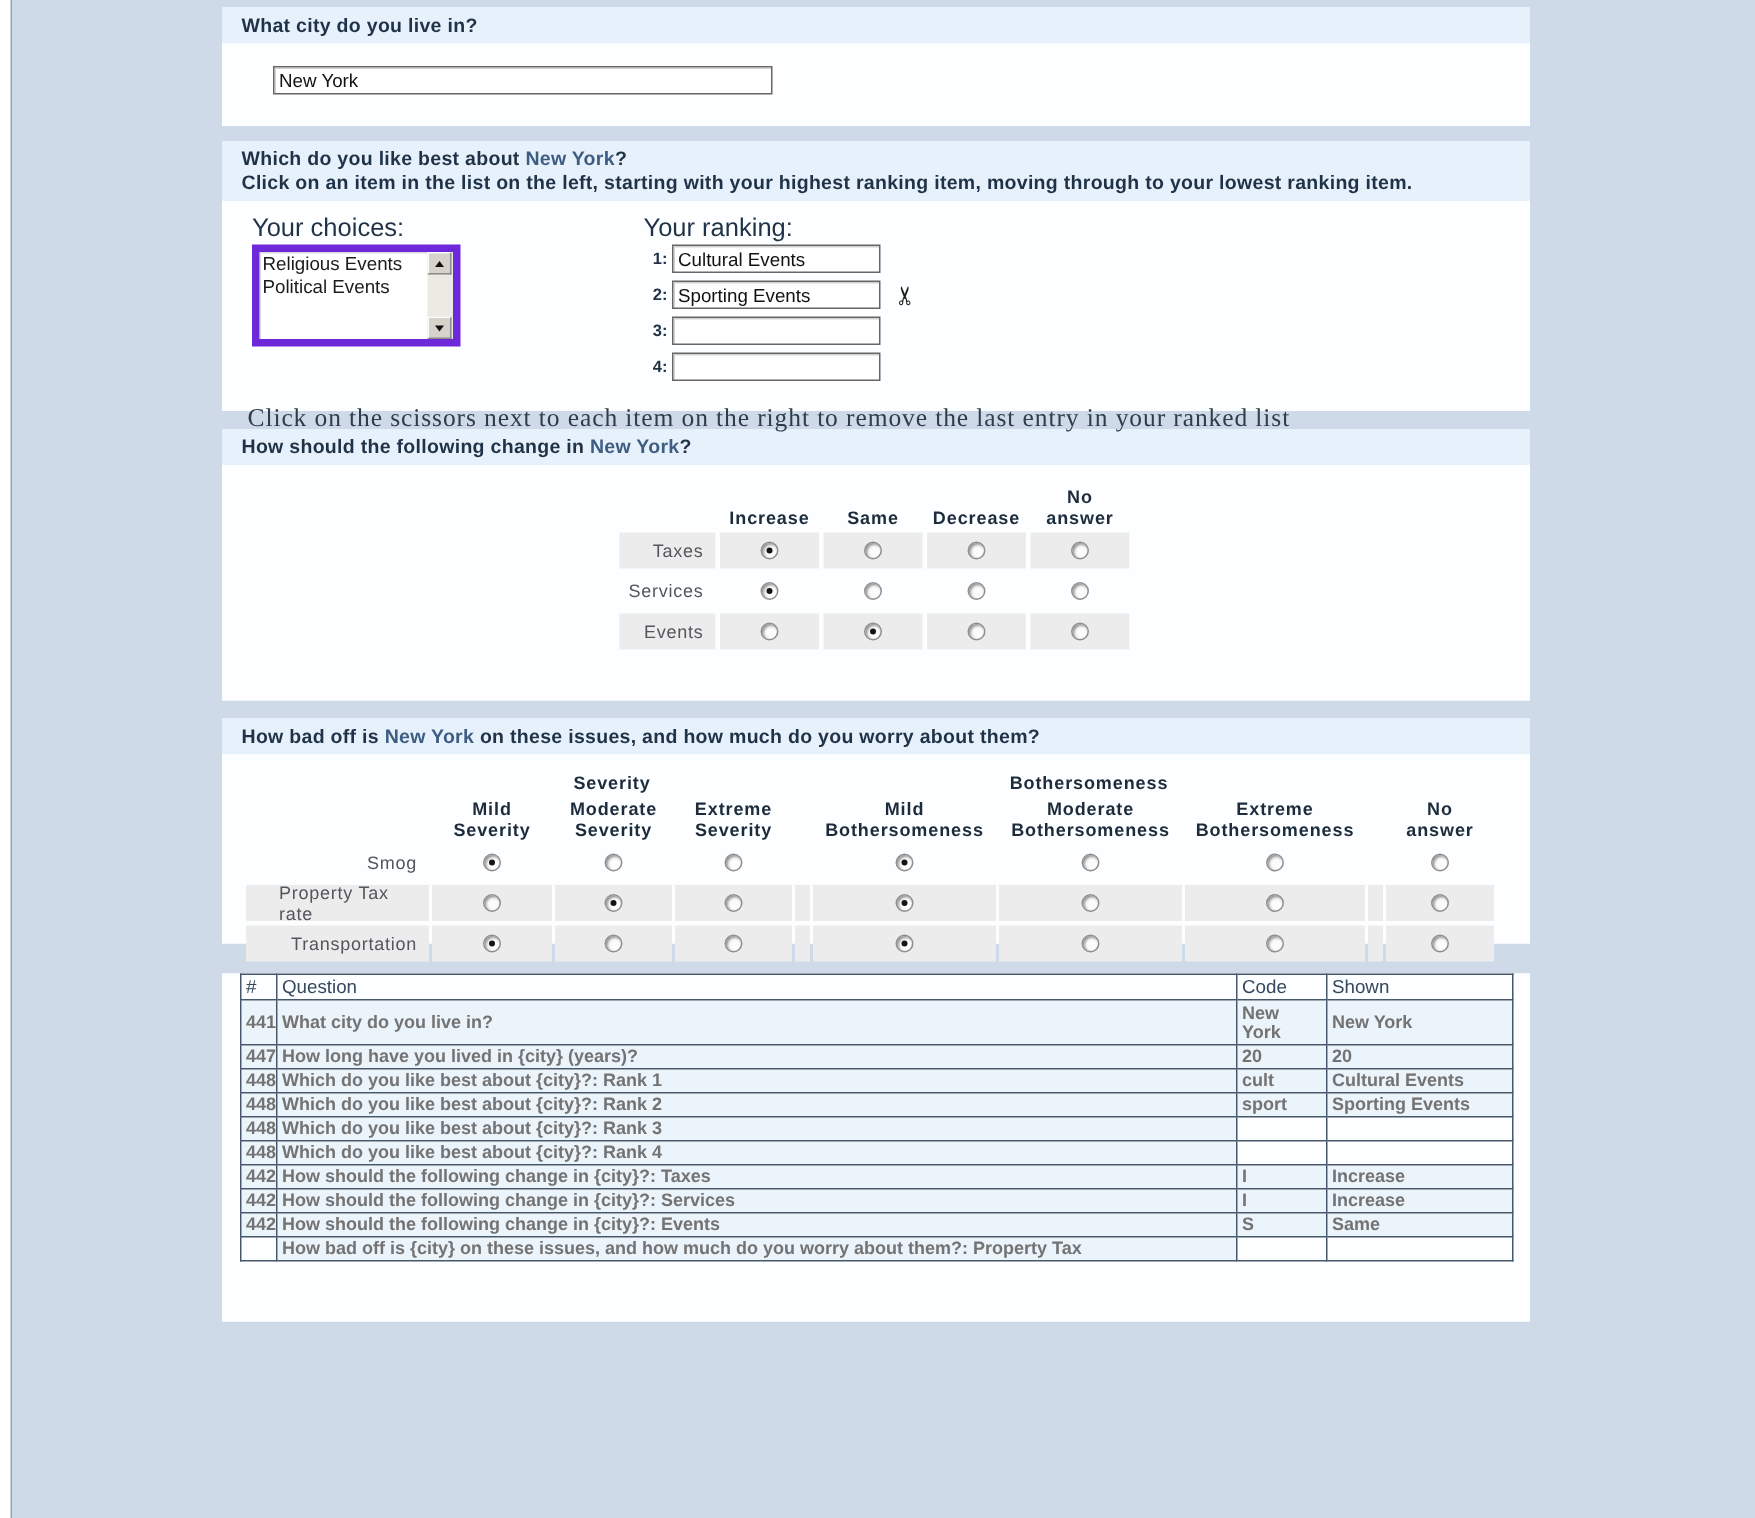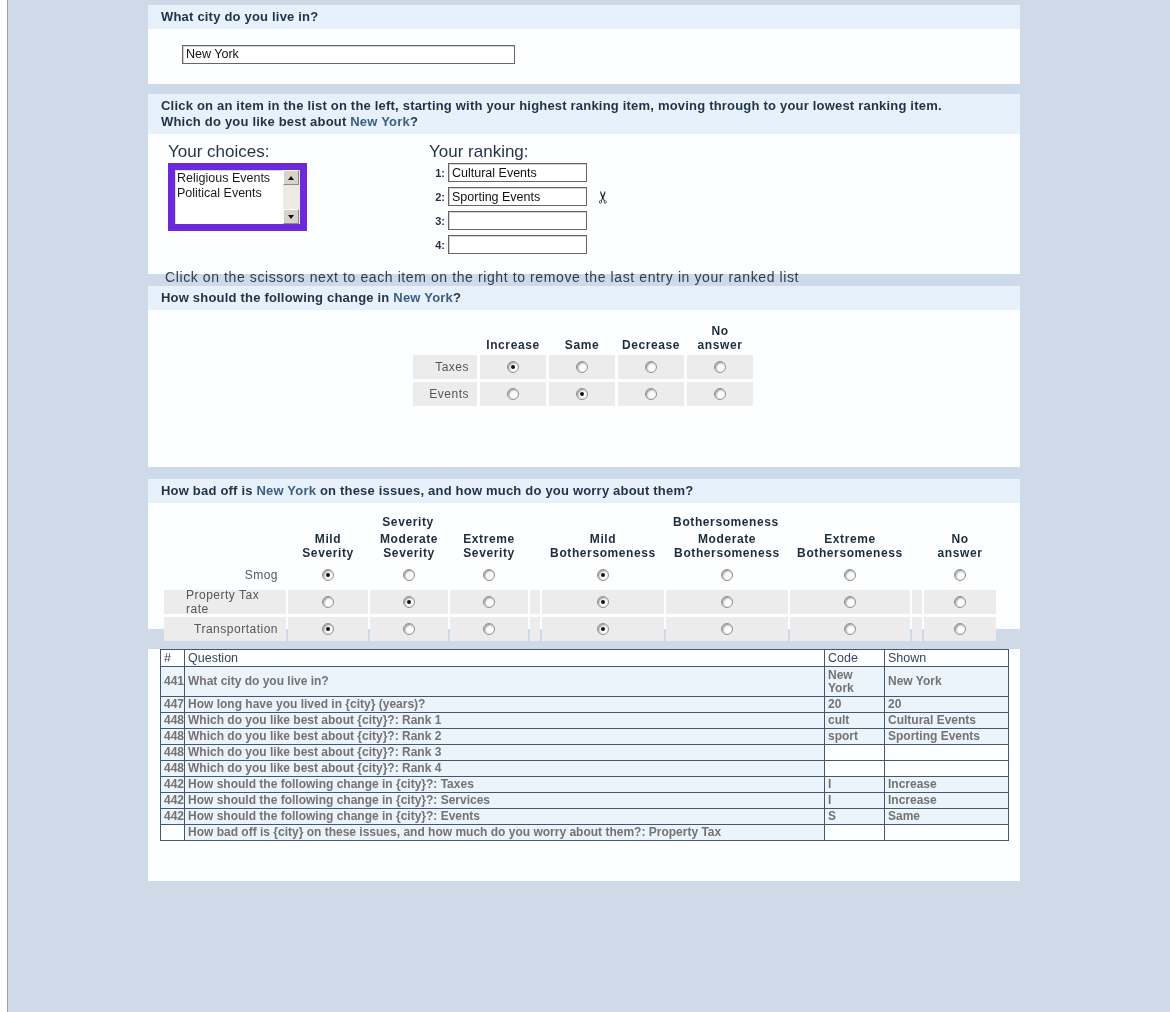--- a/index.html
+++ b/index.html
@@ -40,38 +40,38 @@
   
   .body-2 { height:80px; padding:19px 0 0 34px; }
   .years-input { width:94px; }
   .hint { margin:14px 0 0 1px; font-style:italic; font-size:11.5px; color:#30404f; letter-spacing:0.3px; }
 
   
   .body-3 { height:140px; padding:8px 0 0 20px; }
   .rank-cols { display:flex; align-items:flex-start; }
   .small-label { font-weight:normal; font-size:17px; color:#1f3247; margin-bottom:1px; }
   .listbox {
-    width:139px; height:68px; background:#fff; border:7px solid #6d28d9;
+    width:139px; height:68px; background:#fff; border:5px solid #6d28d9;
     position:relative; overflow:hidden; box-shadow: inset 1px 1px 0 rgba(0,0,0,.15);
   }
   .listbox .items { padding:1px 2px; font-size:12.5px; color:#1b1b1b; line-height:15px; }
   .sbar { position:absolute; top:0; right:0; bottom:0; width:17px; background:#eceae3; }
   .sb-btn { position:absolute; left:0; width:16px; height:15px; background:#d7d3ca;
     border:1px solid; border-color:#fcfcfc #8a8a8a #8a8a8a #fcfcfc;
     display:flex; align-items:center; justify-content:center; }
   .sb-up { top:0; } .sb-down { bottom:0; }
   .tri-up { width:0; height:0; border-left:3px solid transparent; border-right:3px solid transparent; border-bottom:4px solid #111; }
   .tri-down { width:0; height:0; border-left:3px solid transparent; border-right:3px solid transparent; border-top:4px solid #111; }
   .rank-right { margin-left:122px; }
   .rank-row { display:flex; align-items:center; margin-bottom:5px; }
   .rank-num { width:16px; text-align:right; margin-right:3px; font-weight:bold; font-size:11px; color:#1f3247; }
   .rank-input { width:139px; }
   .scissors { font-size:17px; color:#1b1b1b; margin-left:10px; display:inline-block;
     transform:rotate(-90deg); cursor:pointer; line-height:14px; }
-  .rank-note { margin:10px 0 0 -3px; font-size:14px; color:#2e3d4c; letter-spacing:0.6px; }
+  .rank-note { margin:10px 0 0 -3px; font-size:17px; color:#2e3d4c; letter-spacing:0.6px;font-family:Liberation Serif, serif; }
 
   
   .rb { width:12px; height:12px; border-radius:50%; background:#fcfcfc;
     border:1px solid #8f8f8f; position:relative; margin:0 auto;
     box-shadow: inset 1px 1px 2px rgba(0,0,0,.45), inset -1px -1px 1px #fff; }
   .rb.sel::after { content:""; position:absolute; left:3px; top:3px; width:4px; height:4px;
     border-radius:50%; background:#141414; }
 
   .body-4 { height:157px; padding:14px 0 0 265px; }
   .g1row { display:grid; grid-template-columns:64px 66px 66px 66px 66px; column-gap:3px; margin-bottom:3px; }
@@ -117,24 +117,24 @@
         <span>What city do you live in?</span>
       </div>
       <div class="sec-body body-1">
         <input class="tin city-input" type="text" value="New York" style="">
       </div>
     </div>
 
 
     <div class="section sec-3">
       <div class="sec-header">
-        <div>Click on an item in the list on the left, starting with your highest ranking item, moving through to your lowest ranking item.</div>
         <div>
           <span>Which do you like best about </span><span class="city-val">New York</span><span>?</span>
         </div>
+        <div>Click on an item in the list on the left, starting with your highest ranking item, moving through to your lowest ranking item.</div>
       </div>
       <div class="sec-body body-3">
         <div class="rank-cols">
           <div>
             <div class="small-label">Your choices:</div>
             <div class="listbox">
               <div class="items">
                 <div>Religious Events</div>
                 <div>Political Events</div>
               </div>
@@ -182,20 +182,35 @@
           <div></div>
           <div class="hcell">Increase</div>
           <div class="hcell">Same</div>
           <div class="hcell">Decrease</div>
           <div>
               <div class="hcell narrow">No answer</div>
             </div>
         </div>
         <div class="g1row odd">
           <div class="rlabel">Taxes</div>
+          <div>
+              <div class="rb sel"></div>
+            </div>
+          <div>
+              <div class="rb"></div>
+            </div>
+          <div>
+              <div class="rb"></div>
+            </div>
+          <div>
+              <div class="rb"></div>
+            </div>
+        </div>
+        <div class="g1row">
+          <div class="rlabel">Services</div>
           <div>
               <div class="rb sel"></div>
             </div>
           <div>
               <div class="rb"></div>
             </div>
           <div>
               <div class="rb"></div>
             </div>
           <div>

